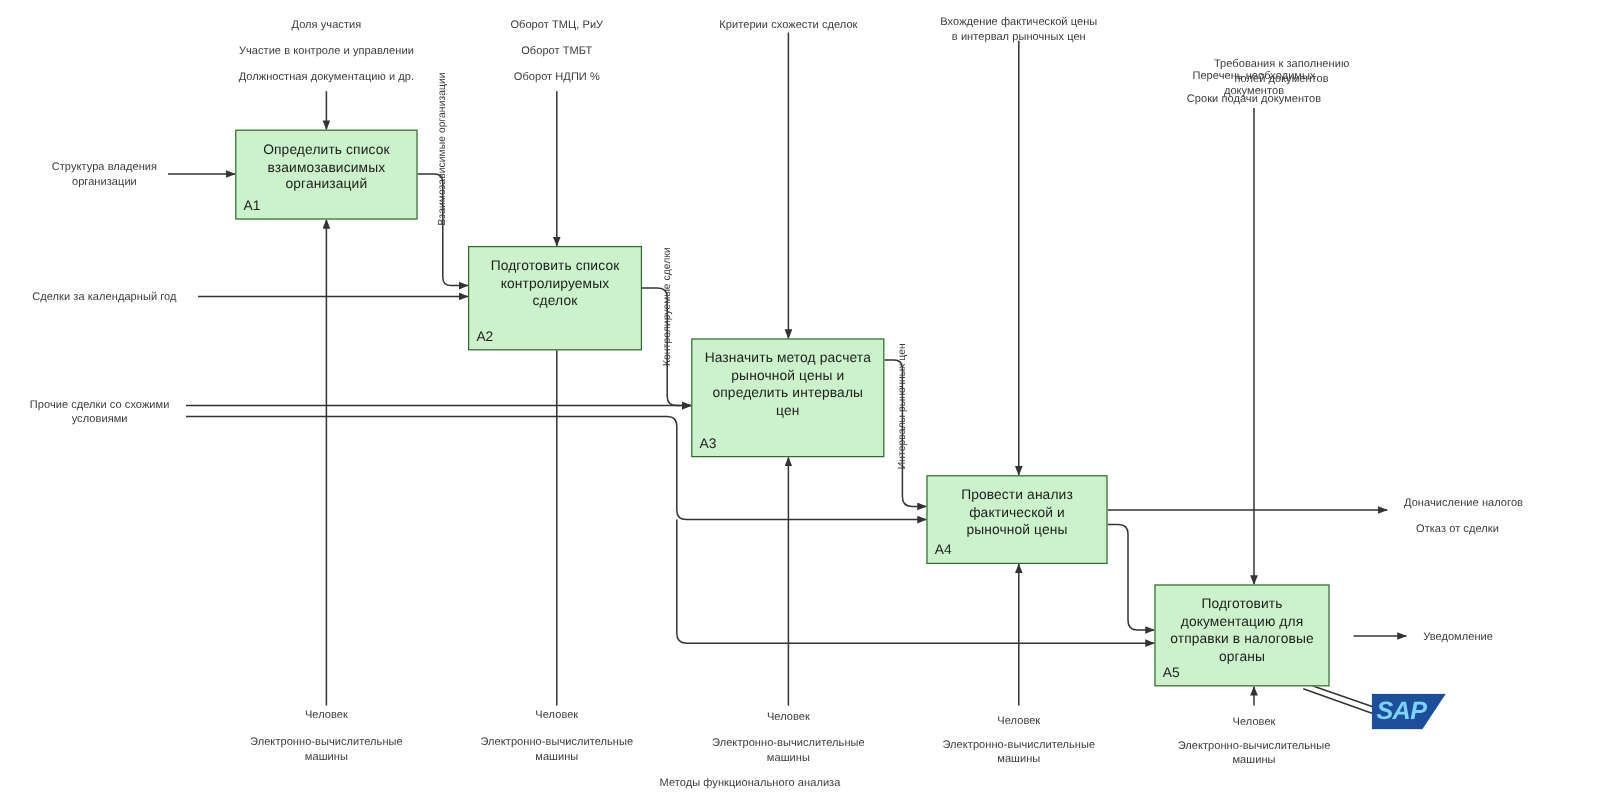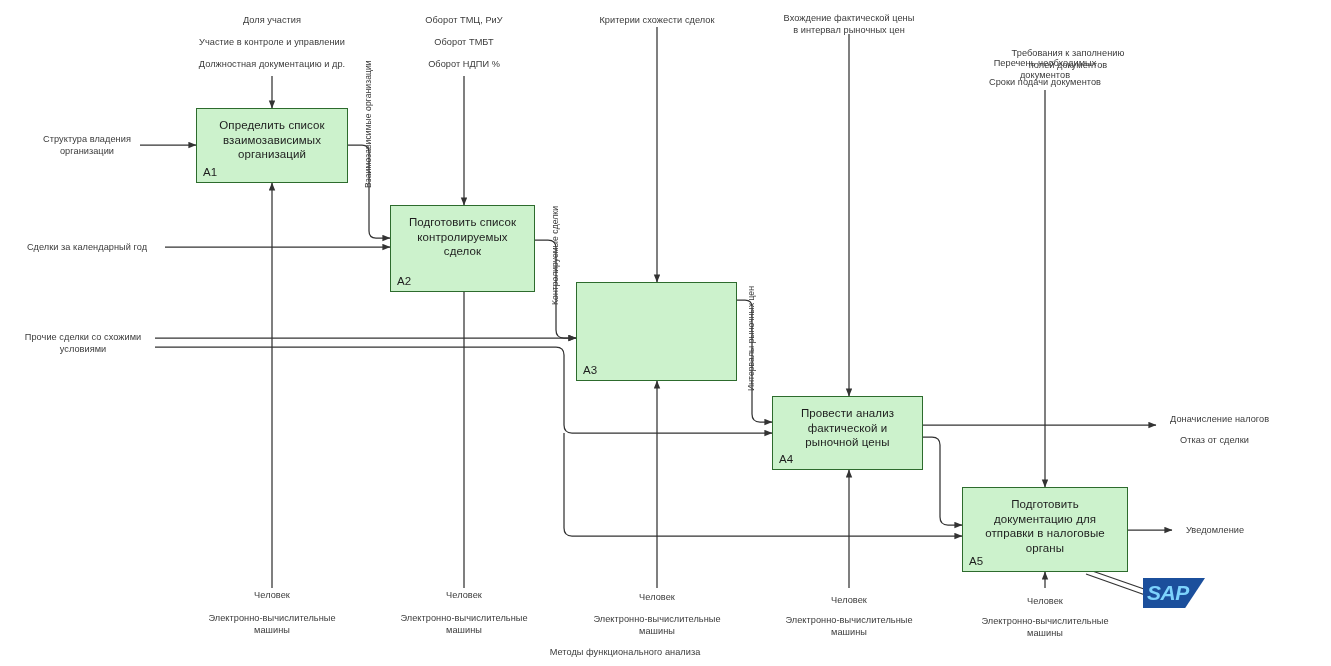--- a/index.html
+++ b/index.html
@@ -161,31 +161,35 @@
     <div class="code">A1</div>
   </div>
 
   <div class="act" style="left:390px;top:205px;width:145px;height:87px;">
     <div class="title">Подготовить список
 контролируемых сделок</div>
     <div class="code">A2</div>
   </div>
 
   <div class="act" style="left:576px;top:282px;width:161px;height:99px;">
+    <div class="title">Назначить метод
+расчета рыночной цены
+и определить интервалы
+цен</div>
     <div class="code">A3</div>
   </div>
 
   <div class="act" style="left:772px;top:396px;width:151px;height:74px;">
     <div class="title">Провести анализ
 фактической и рыночной
 цены</div>
     <div class="code">A4</div>
   </div>
 
-  <div class="act" style="left:962px;top:487px;width:166px;height:85px;">
+  <div class="act" style="left:962px;top:487px;width:146px;height:85px;">
     <div class="title">Подготовить
 документацию для
 отправки в налоговые
 органы</div>
     <div class="code">A5</div>
   </div>
 
   <div class="lbl c" style="left:272px;top:14px;">Доля участия</div>
   <div class="lbl c" style="left:272px;top:36px;">Участие в контроле и управлении</div>
   <div class="lbl c" style="left:272px;top:58px;">Должностная документацию и др.</div>

